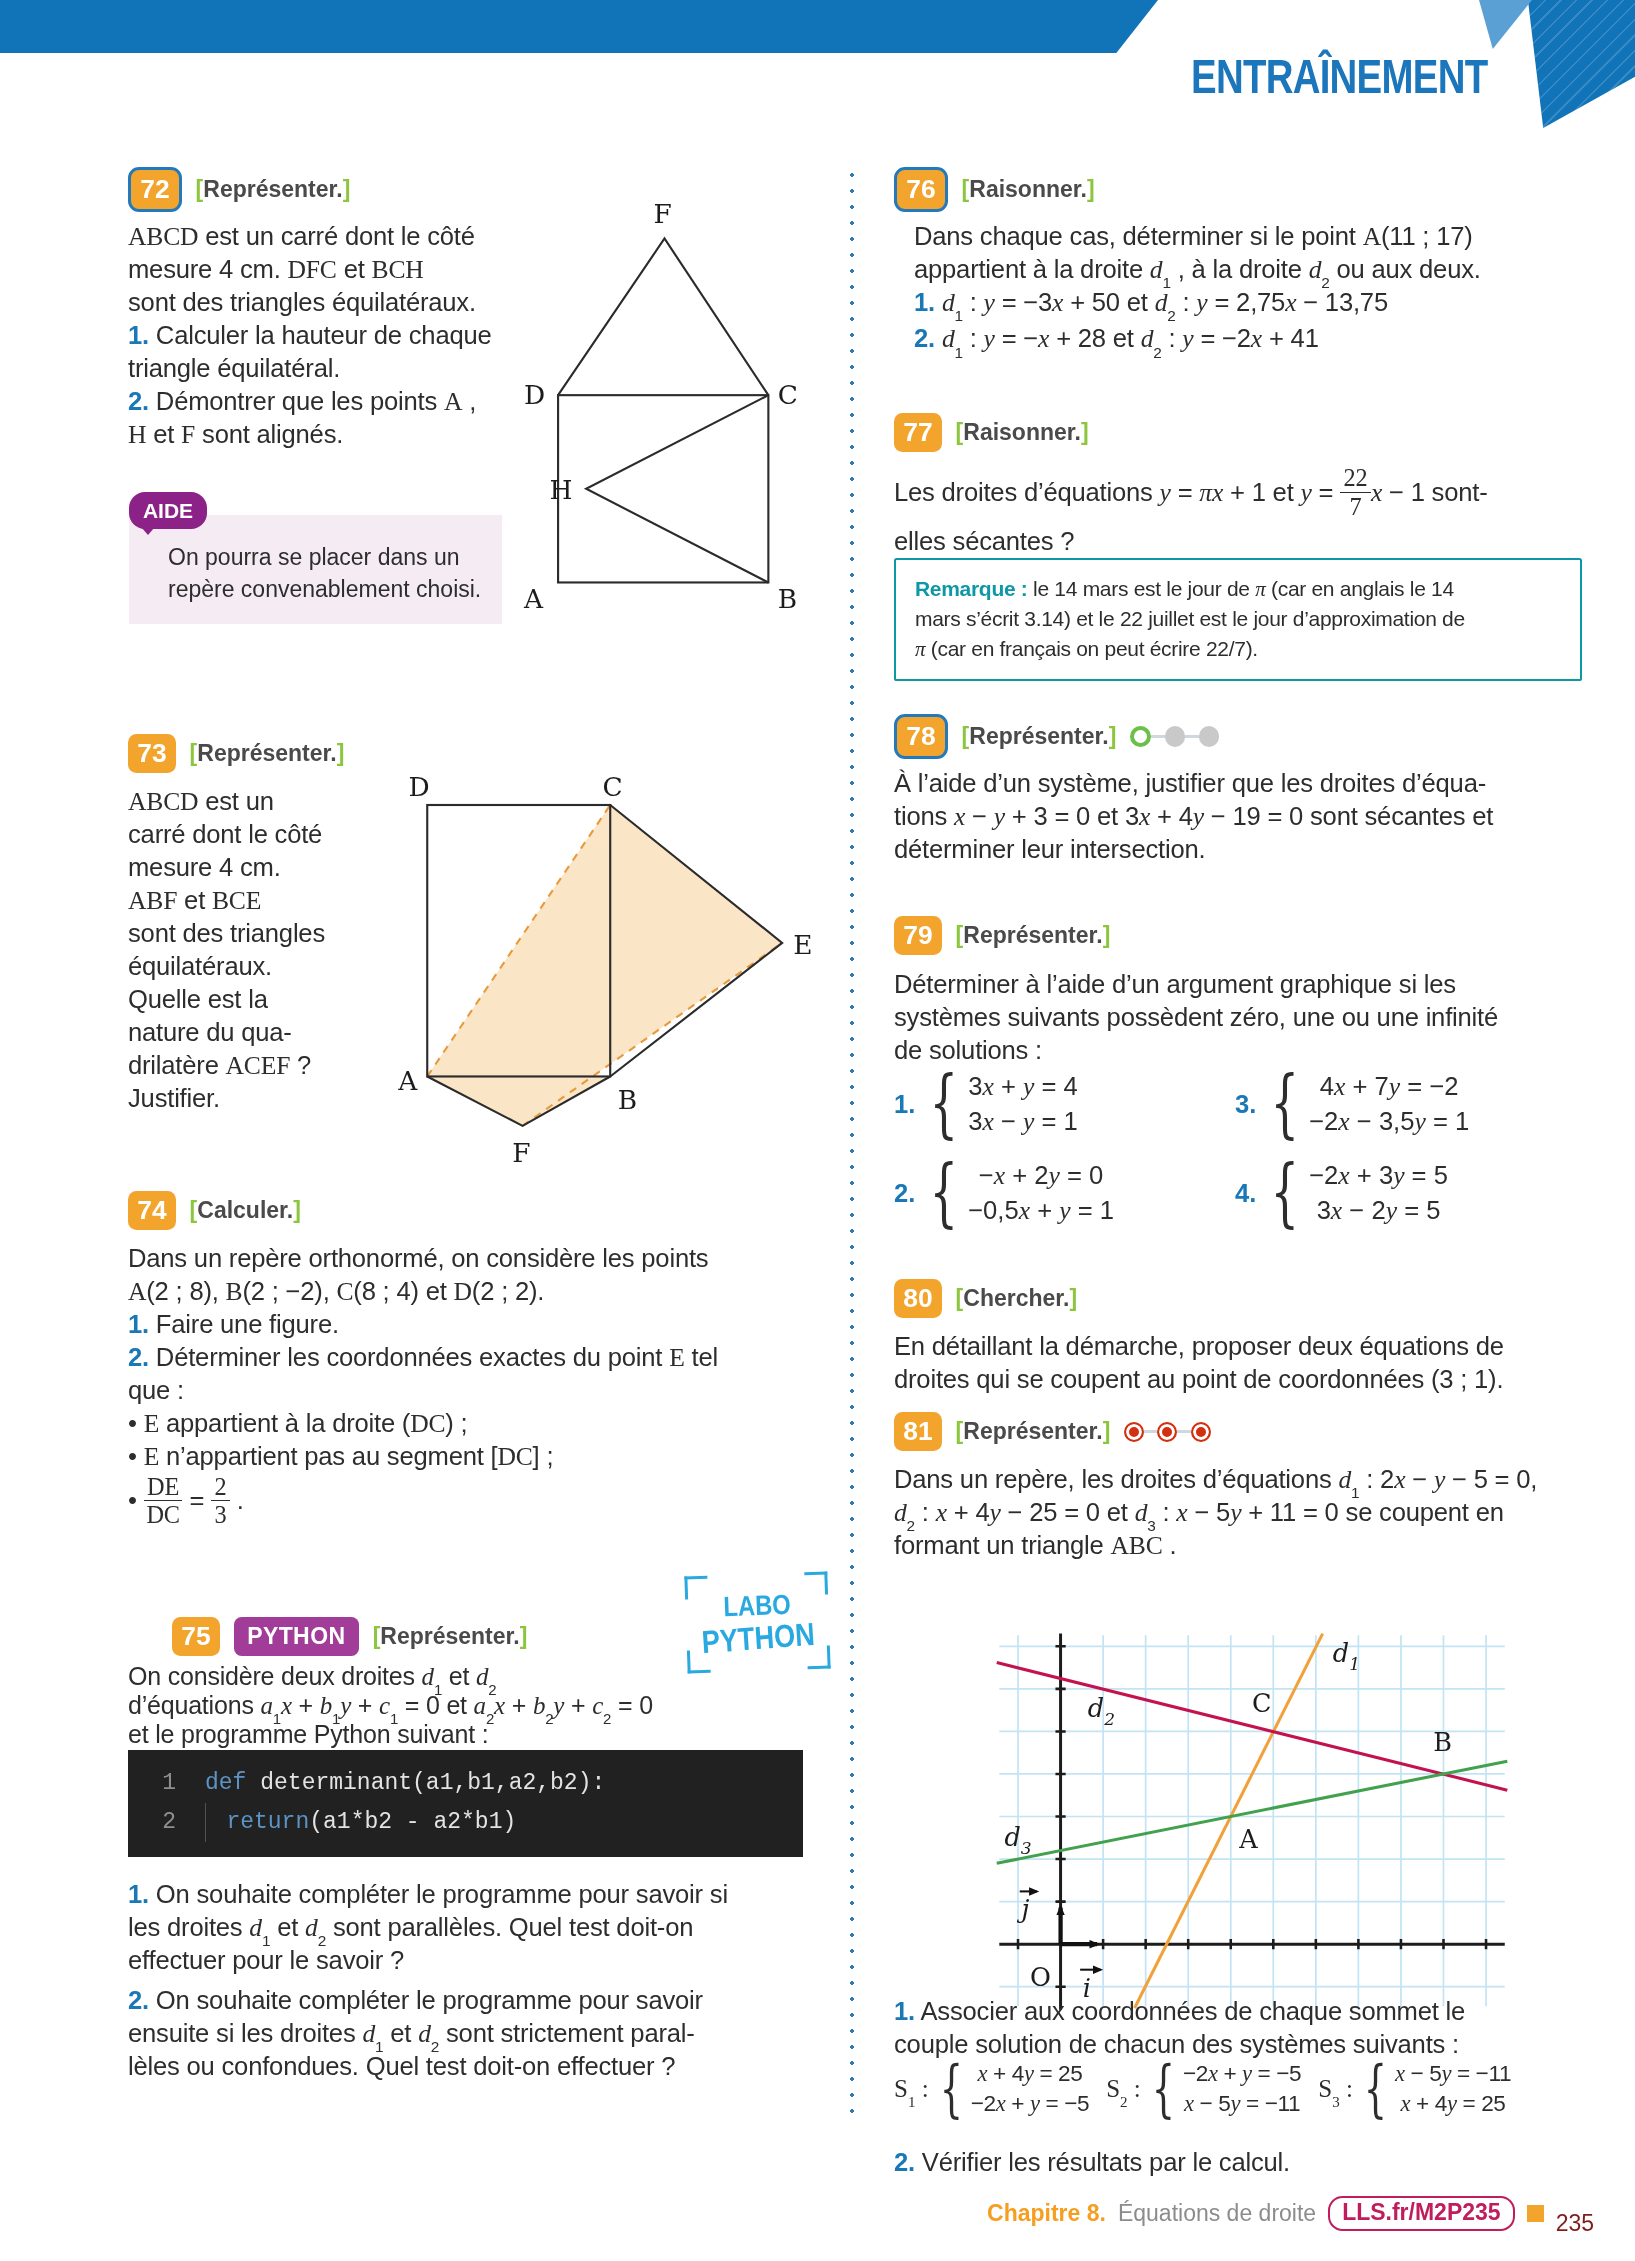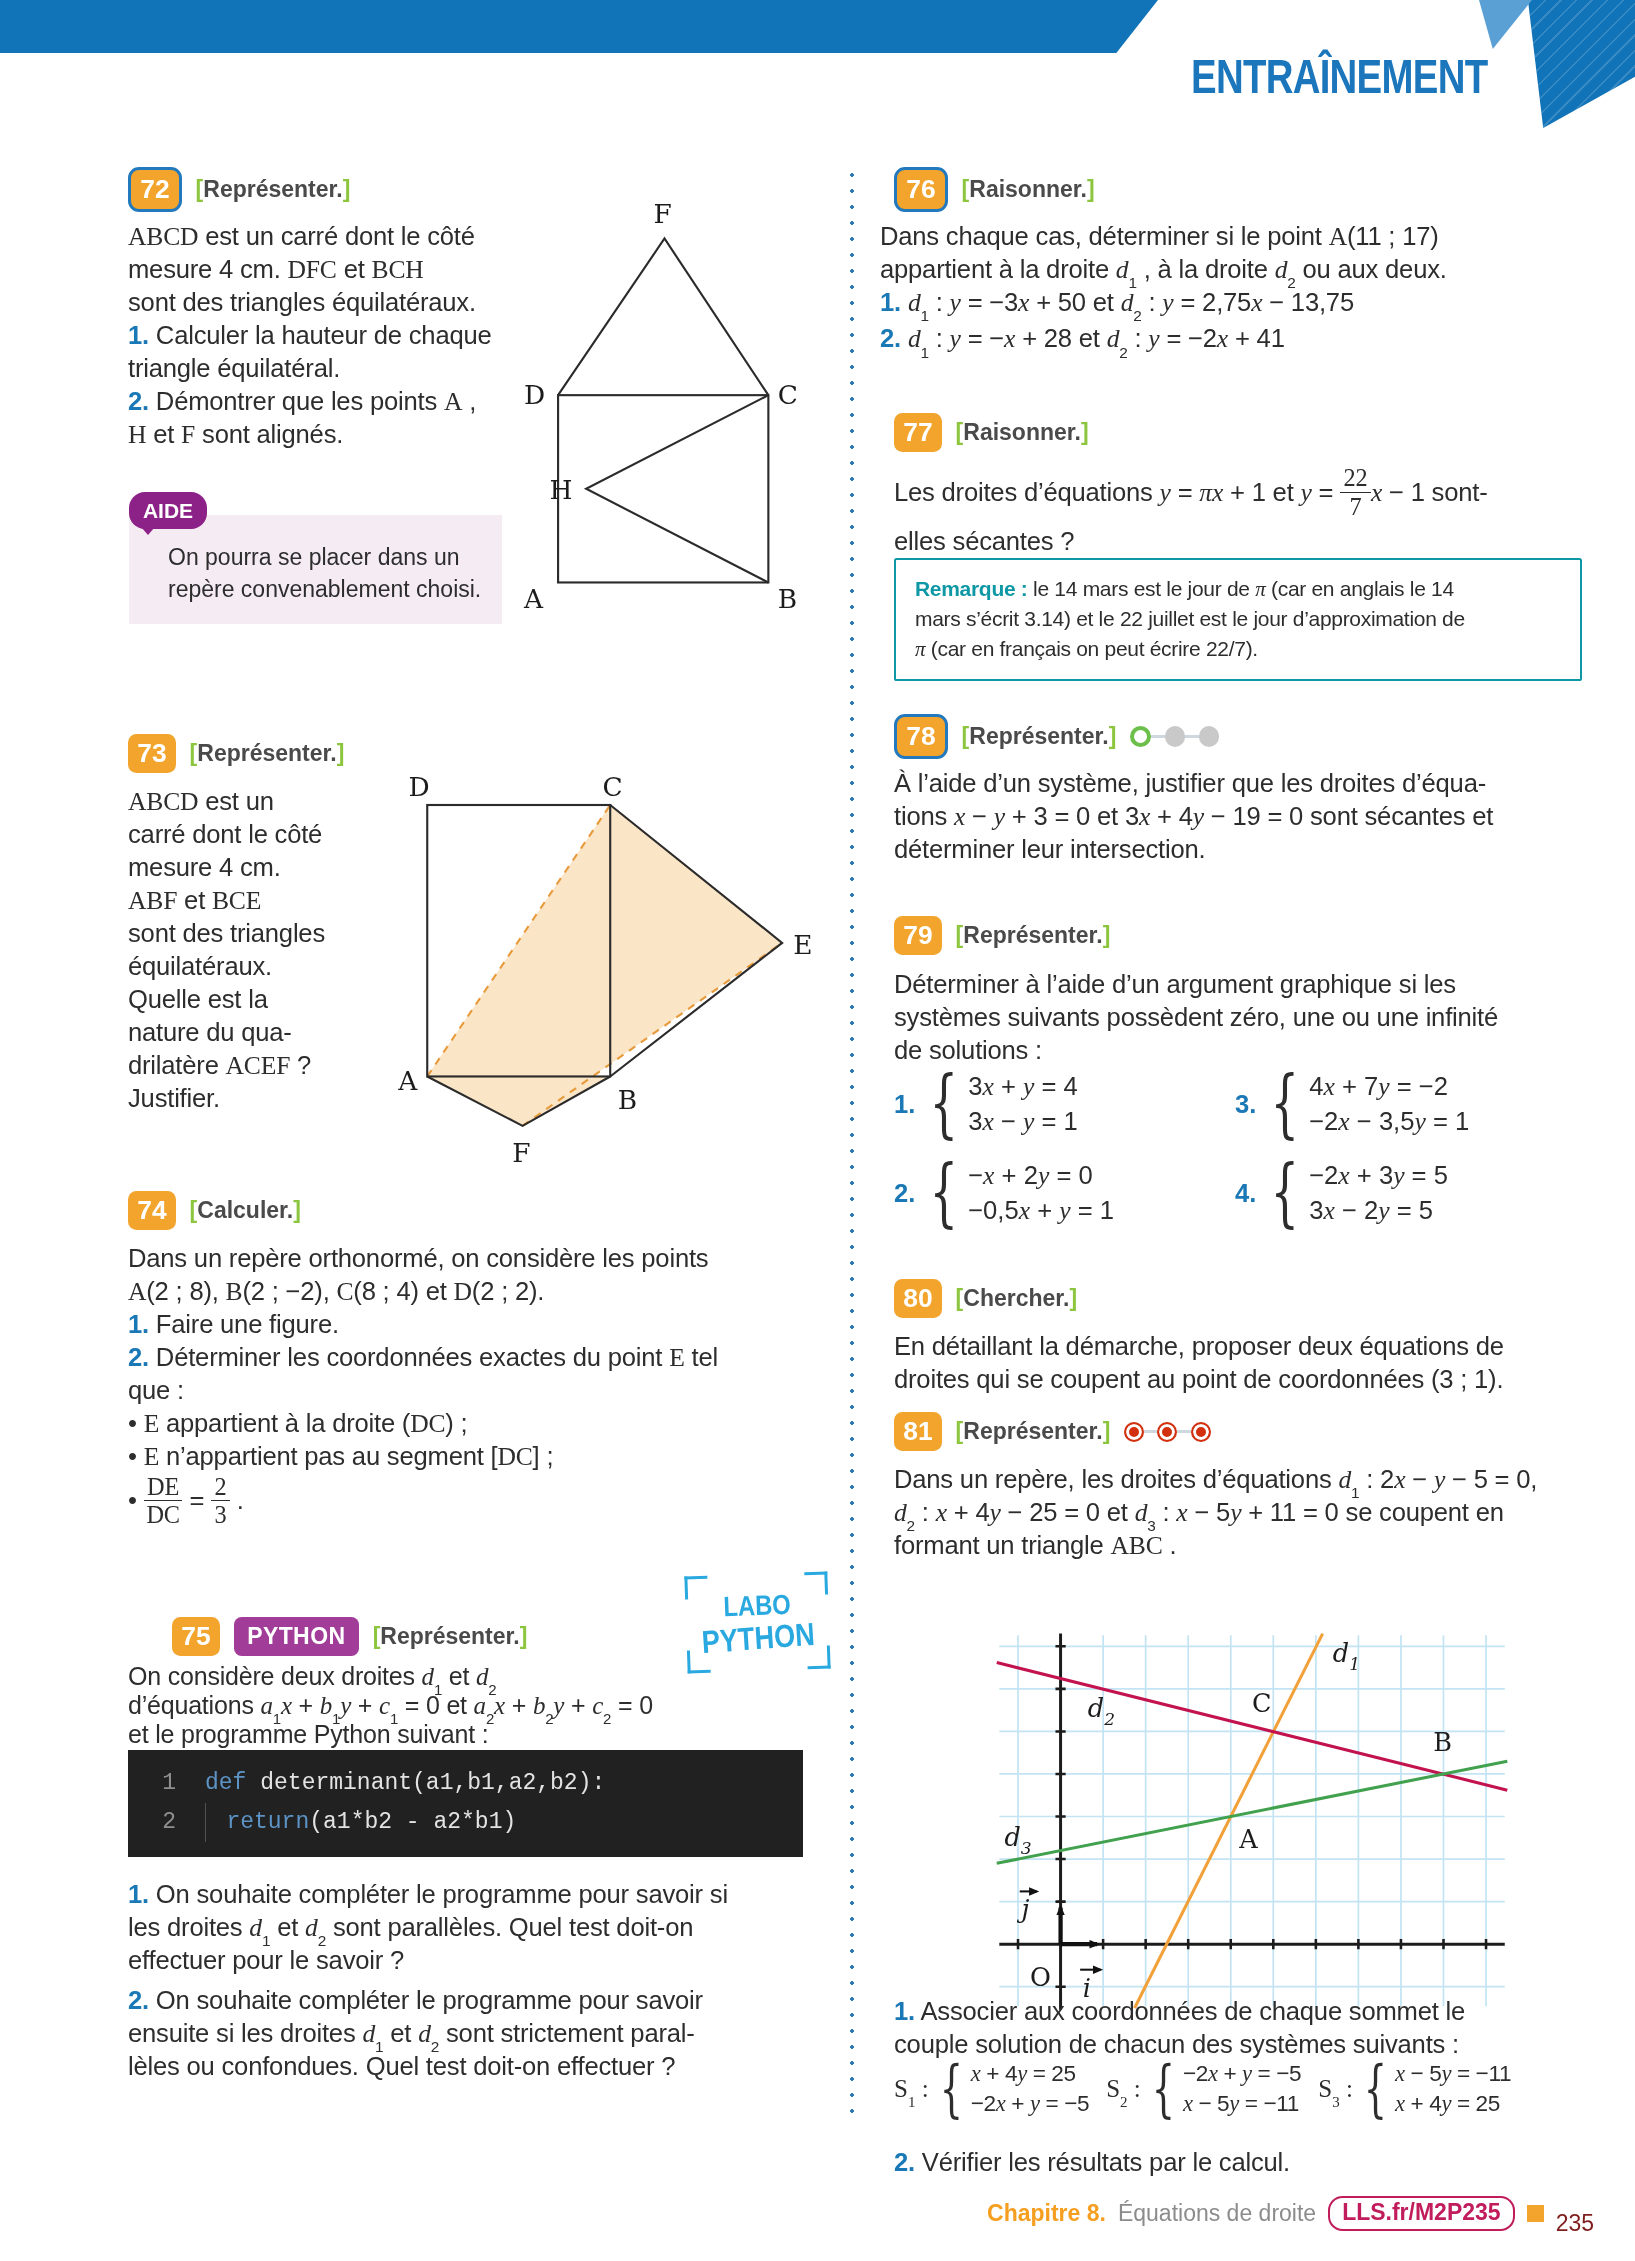--- a/index.html
+++ b/index.html
@@ -63,21 +63,21 @@
   .cno{width:48px;text-align:right;color:#8f8f8f;flex:0 0 48px;}
   .cbody{margin-left:29px;color:#e3e3e3;white-space:pre;}
   .cl.ind .cbody{border-left:1.7px solid #525252;padding-left:20.4px;}
   .kw{color:#5c93c4;}
   
   .sys{display:flex;align-items:center;}
   .sys .qn{font-size:25.6px;margin-right:3.4px;}
   .brace{font-family:"DejaVu Serif",serif;font-size:75px;font-weight:400;line-height:.82;
       transform:scaleX(.6);color:#2d2d2d;margin:0 0 0 1.7px;}
   .slines{display:flex;flex-direction:column;}
-  .sline{font-size:25.6px;line-height:35px;white-space:nowrap;}
+  .sline{font-size:25.6px;line-height:35px;white-space:nowrap;text-align:center;}
   .sysgrid{position:absolute;left:894px;top:1069px;width:698px;display:grid;
       grid-template-columns:341px 1fr;row-gap:19px;}
   .sysrow{position:absolute;left:894px;top:2059px;display:flex;gap:17px;}
   .sys.small .sline{font-size:22.6px;line-height:30px;letter-spacing:-0.4px;}
   .sys.small .brace{font-size:61px;}
   .sys.small .sn{font-family:"Liberation Serif",serif;font-size:25px;margin-right:1.7px;white-space:nowrap;}
   
   .labo{position:absolute;left:686px;top:1574px;width:143px;height:97px;transform:rotate(-2deg);
       display:flex;flex-direction:column;align-items:center;justify-content:center;color:#2aa9e0;}
   .labo .l1{font-size:28px;font-weight:800;transform:scaleX(.85);line-height:31px;}
@@ -210,21 +210,21 @@
   </div>
   <div class="txt" style="left:128px;top:1878px;width:698px;">
     <p><span class="qn">1.</span> On souhaite compléter le programme pour savoir si<br>les droites <span class="mi">d</span><sub>1</sub> et <span class="mi">d</span><sub>2</sub> sont parallèles. Quel test doit-on<br>effectuer pour le savoir ?</p>
     <p style="margin-top:6.8px;"><span class="qn">2.</span> On souhaite compléter le programme pour savoir<br>ensuite si les droites <span class="mi">d</span><sub>1</sub> et <span class="mi">d</span><sub>2</sub> sont strictement paral-<br>lèles ou confondues. Quel test doit-on effectuer ?</p>
   </div>
 
   <div class="exhead" style="left:894px;top:167px;">
     <span class="badge corr">76</span>
     <span class="tag"><span class="tb">[</span><span>Raisonner.</span><span class="tb">]</span></span>
   </div>
-  <div class="txt" style="left:880px;top:220px;width:698px;">
+  <div class="txt" style="left:914px;top:220px;width:698px;">
     <p>Dans chaque cas, déterminer si le point <span class="mr">A</span>(11 ; 17)<br>appartient à la droite <span class="mi">d</span><sub>1</sub> , à la droite <span class="mi">d</span><sub>2</sub> ou aux deux.</p>
     <p><span class="qn">1.</span> <span class="mi">d</span><sub>1</sub> : <span class="mi">y</span> = −3<span class="mi">x</span> + 50 et <span class="mi">d</span><sub>2</sub> : <span class="mi">y</span> = 2,75<span class="mi">x</span> − 13,75</p>
     <p style="margin-top:3.4px;"><span class="qn">2.</span> <span class="mi">d</span><sub>1</sub> : <span class="mi">y</span> = −<span class="mi">x</span> + 28 et <span class="mi">d</span><sub>2</sub> : <span class="mi">y</span> = −2<span class="mi">x</span> + 41</p>
   </div>
 
   <div class="exhead" style="left:894px;top:413px;">
     <span class="badge">77</span>
     <span class="tag"><span class="tb">[</span><span>Raisonner.</span><span class="tb">]</span></span>
   </div>
   <div class="txt" style="left:894px;top:467px;width:698px;line-height:41px;">

